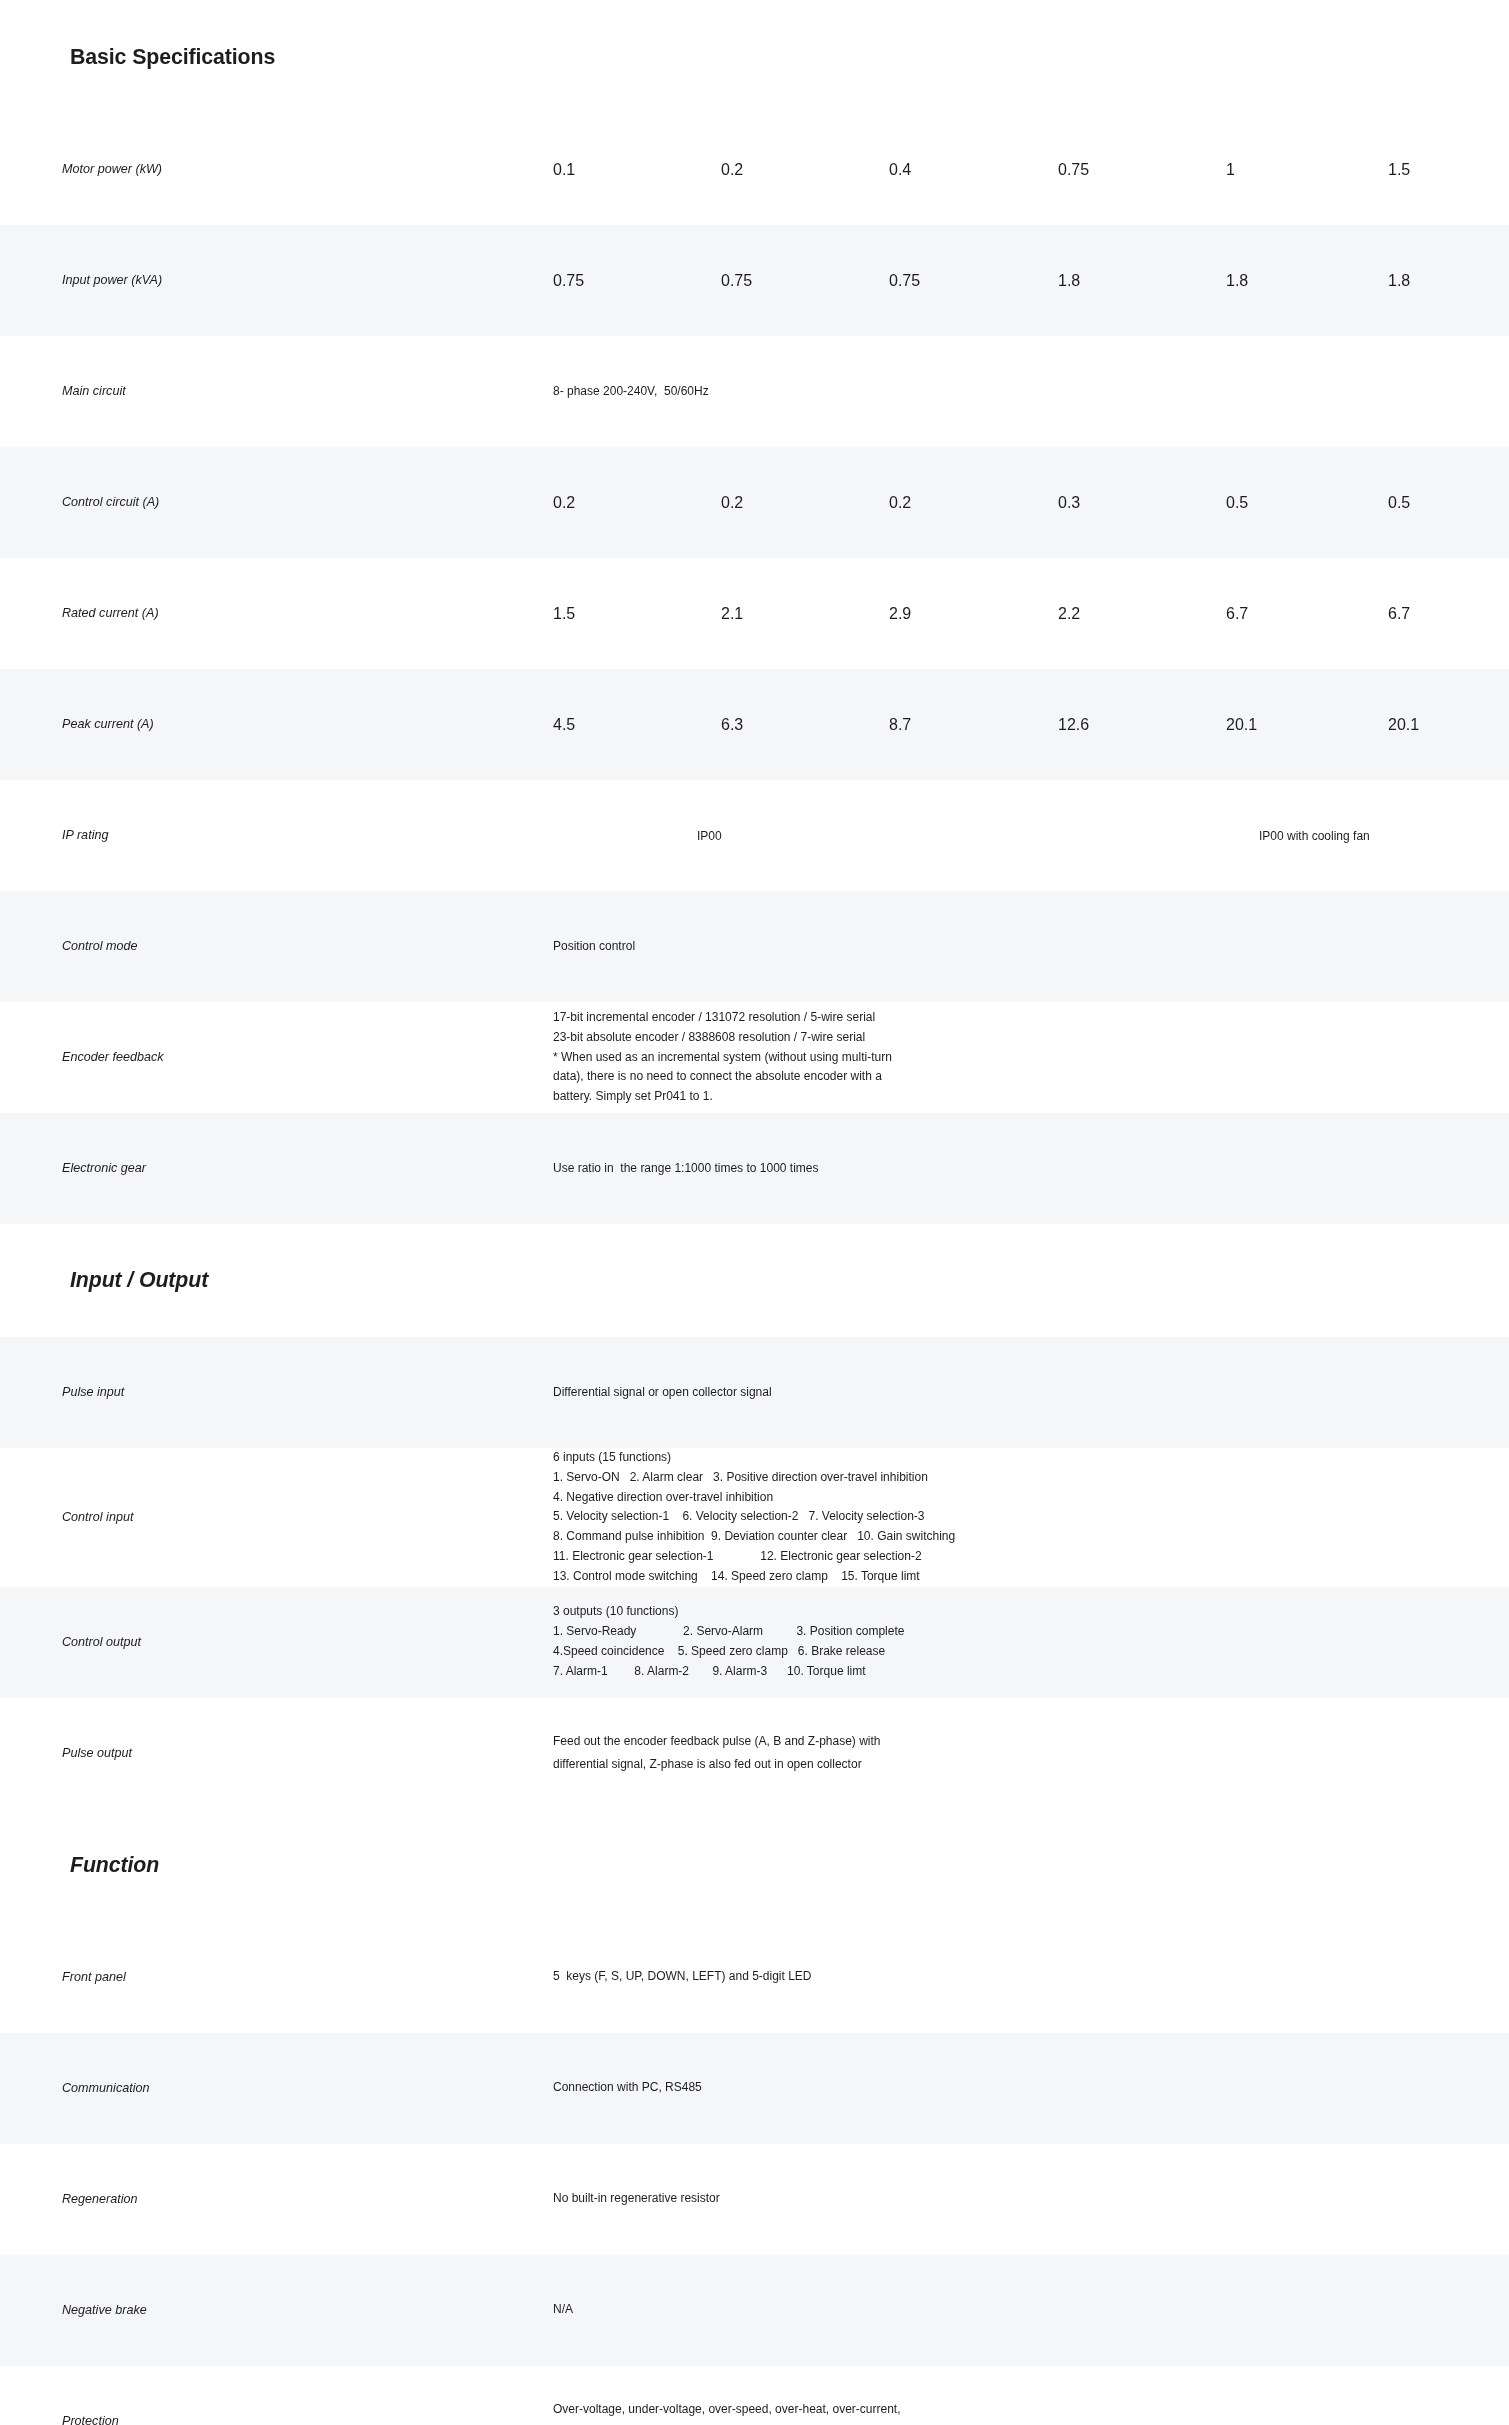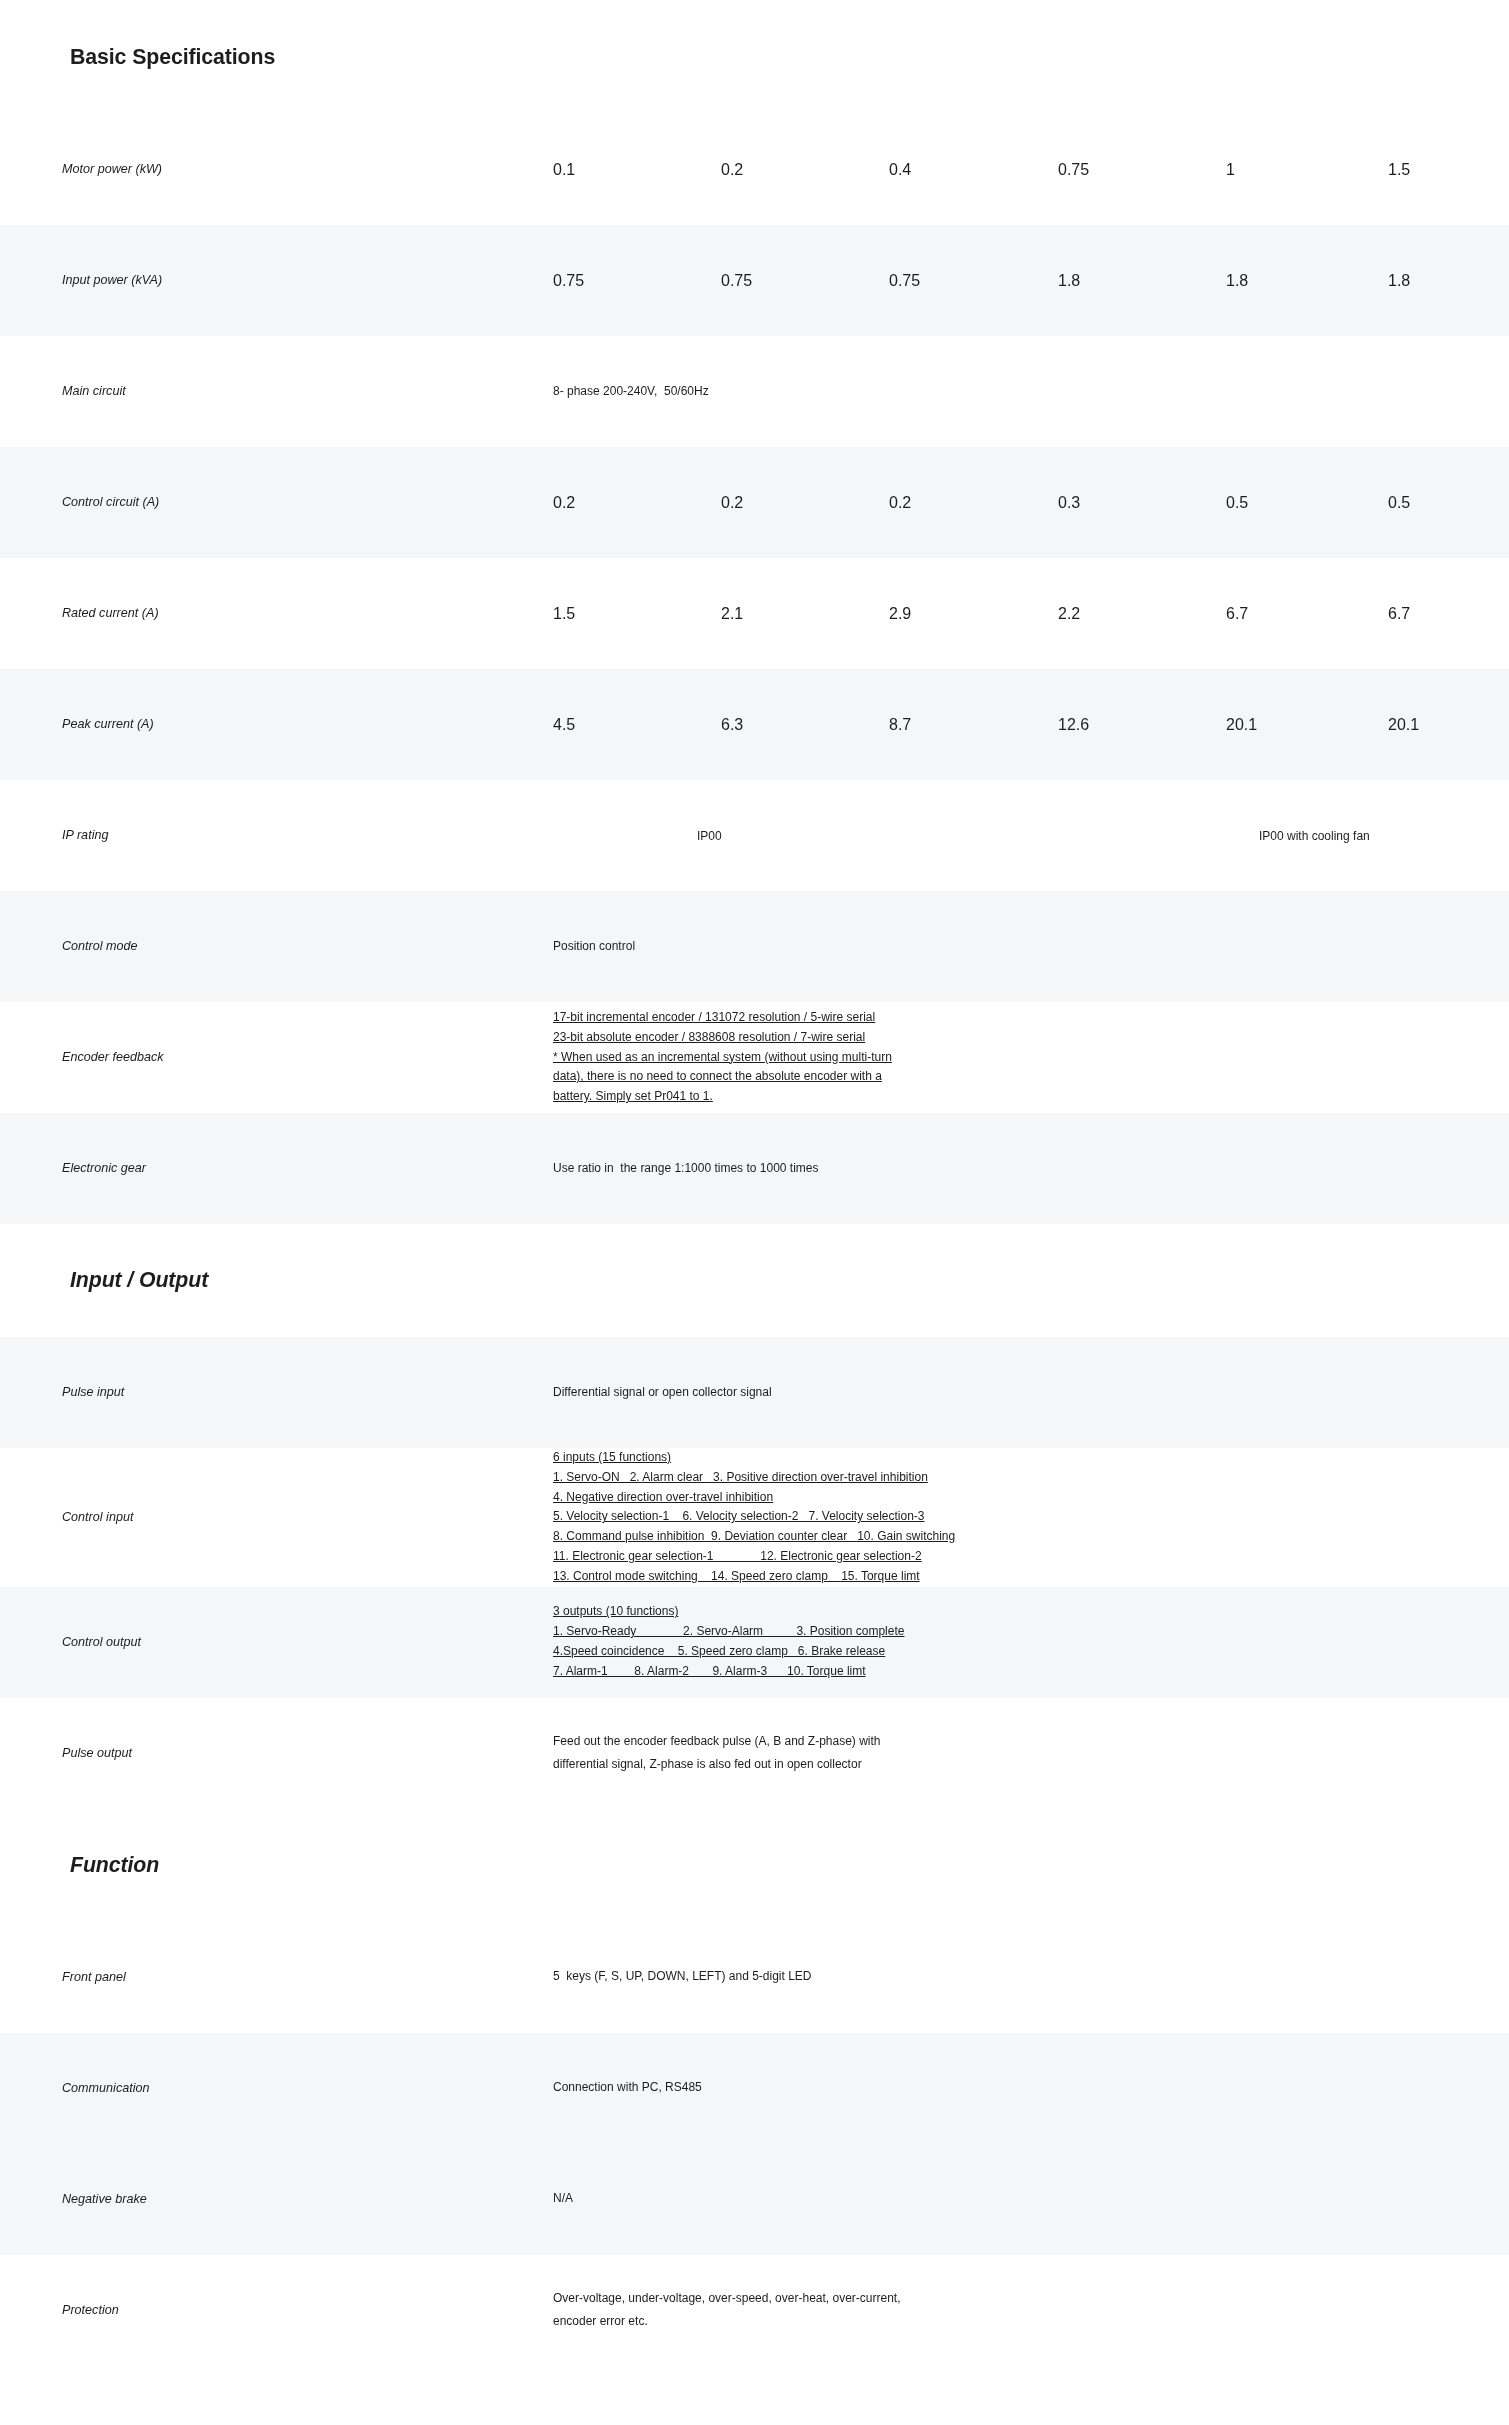--- a/index.html
+++ b/index.html
@@ -48,21 +48,21 @@
   }
 
   .value-area { flex: 1 1 auto; min-width: 0; }
 
   .text-value {
     font-size: 12px;
     line-height: 1.95;
     color: #1d1d1f;
     white-space: pre-wrap;
   }
-  .text-value.tight { line-height: 1.65; text-decoration: underline; }
+  .text-value.tight { line-height: 1.65; }
 
   
   .cols {
     display: flex;
     width: 100%;
   }
   .cols .cell {
     font-size: 16px;
     color: #1d1d1f;
     text-align: left;
@@ -226,20 +226,26 @@
       <div class="value-area">
         <div class="text-value"><span class="ml">5  keys (F, S, UP, DOWN, LEFT) and 5-digit LED</span></div>
       </div>
     </div>
     <div class="row alt-gray">
       <div class="label">Communication</div>
       <div class="value-area">
         <div class="text-value"><span class="ml">Connection with PC, RS485</span></div>
       </div>
     </div>
+    <div class="row alt-white">
+      <div class="label">Regeneration</div>
+      <div class="value-area">
+        <div class="text-value"><span class="ml">No built-in regenerative resistor</span></div>
+      </div>
+    </div>
     <div class="row alt-gray">
       <div class="label">Negative brake</div>
       <div class="value-area">
         <div class="text-value"><span class="ml">N/A</span></div>
       </div>
     </div>
     <div class="row alt-white">
       <div class="label">Protection</div>
       <div class="value-area">
         <div class="text-value"><span class="ml">Over-voltage, under-voltage, over-speed, over-heat, over-current,</span><span class="ml">encoder error etc.</span></div>

